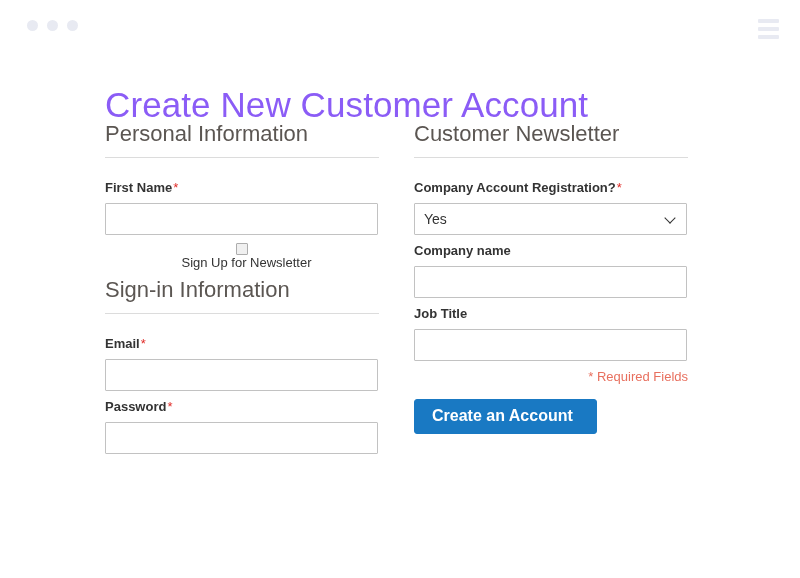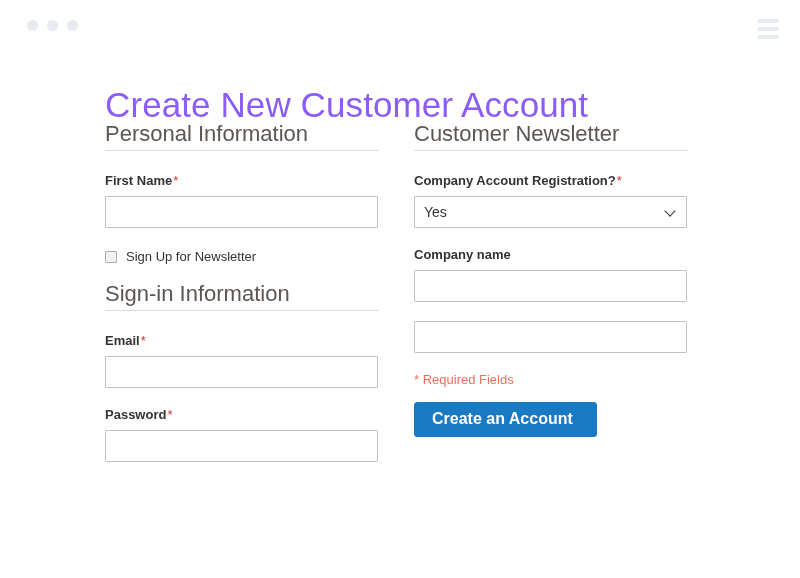--- a/index.html
+++ b/index.html
@@ -96,31 +96,31 @@
     top: 0;
   }
   .col-left  { left: 105px; width: 274px; }
   .col-right { left: 414px; width: 274px; }
 
   .legend {
     font-size: 22px;
     font-weight: 300;
     color: #5b5652;
     line-height: 28px;
-    padding-bottom: 2px;
+    padding-bottom: 9px;
     border-bottom: 1px solid #dcdcdc;
     margin: 0 0 22px 0;
     white-space: nowrap;
   }
   .legend.sub {
     margin-top: 13px;
   }
 
   .field {
-    margin-bottom: 19px;
+    margin-bottom: 8px;
   }
   .field-label {
     display: block;
     font-size: 13px;
     font-weight: bold;
     color: #333333;
     line-height: 16px;
     margin-bottom: 7px;
     white-space: nowrap;
   }
@@ -183,20 +183,21 @@
     border-right: 1.6px solid #333333;
     border-bottom: 1.6px solid #333333;
     transform: rotate(45deg);
   }
 
   .checkbox-row {
     display: flex;
     align-items: center;
     margin: 5px 0 0 0;
     height: 20px;
+    flex-direction: column;
   }
   .checkbox {
     width: 12px;
     height: 12px;
     box-sizing: border-box;
     border: 1px solid #adadad;
     background: #f0f0f0;
     border-radius: 1px;
     flex: 0 0 auto;
   }
@@ -207,20 +208,21 @@
     line-height: 16px;
     white-space: nowrap;
   }
 
   .required-note {
     font-size: 13px;
     color: #e8705f;
     line-height: 16px;
     margin: 6px 0 14px 0;
     white-space: nowrap;
+    text-align: right;
   }
 
   .primary-btn {
     display: inline-block;
     background: #1979c3;
     border: 1px solid #1979c3;
     border-radius: 3px;
     color: #ffffff;
     font-size: 16px;
     font-weight: bold;
@@ -304,20 +306,21 @@
           </div>
         </div>
 
         <div class="field">
           <label class="field-label">Company name</label>
           <input class="input" type="text" value="" style="">
         </div>
 
 
         <div class="field">
+          <label class="field-label">Job Title</label>
           <input class="input" type="text" value="" style="">
         </div>
 
         <div class="required-note">* Required Fields</div>
 
         <button class="primary-btn">Create an Account</button>
 
       </div>
 
     </div>

